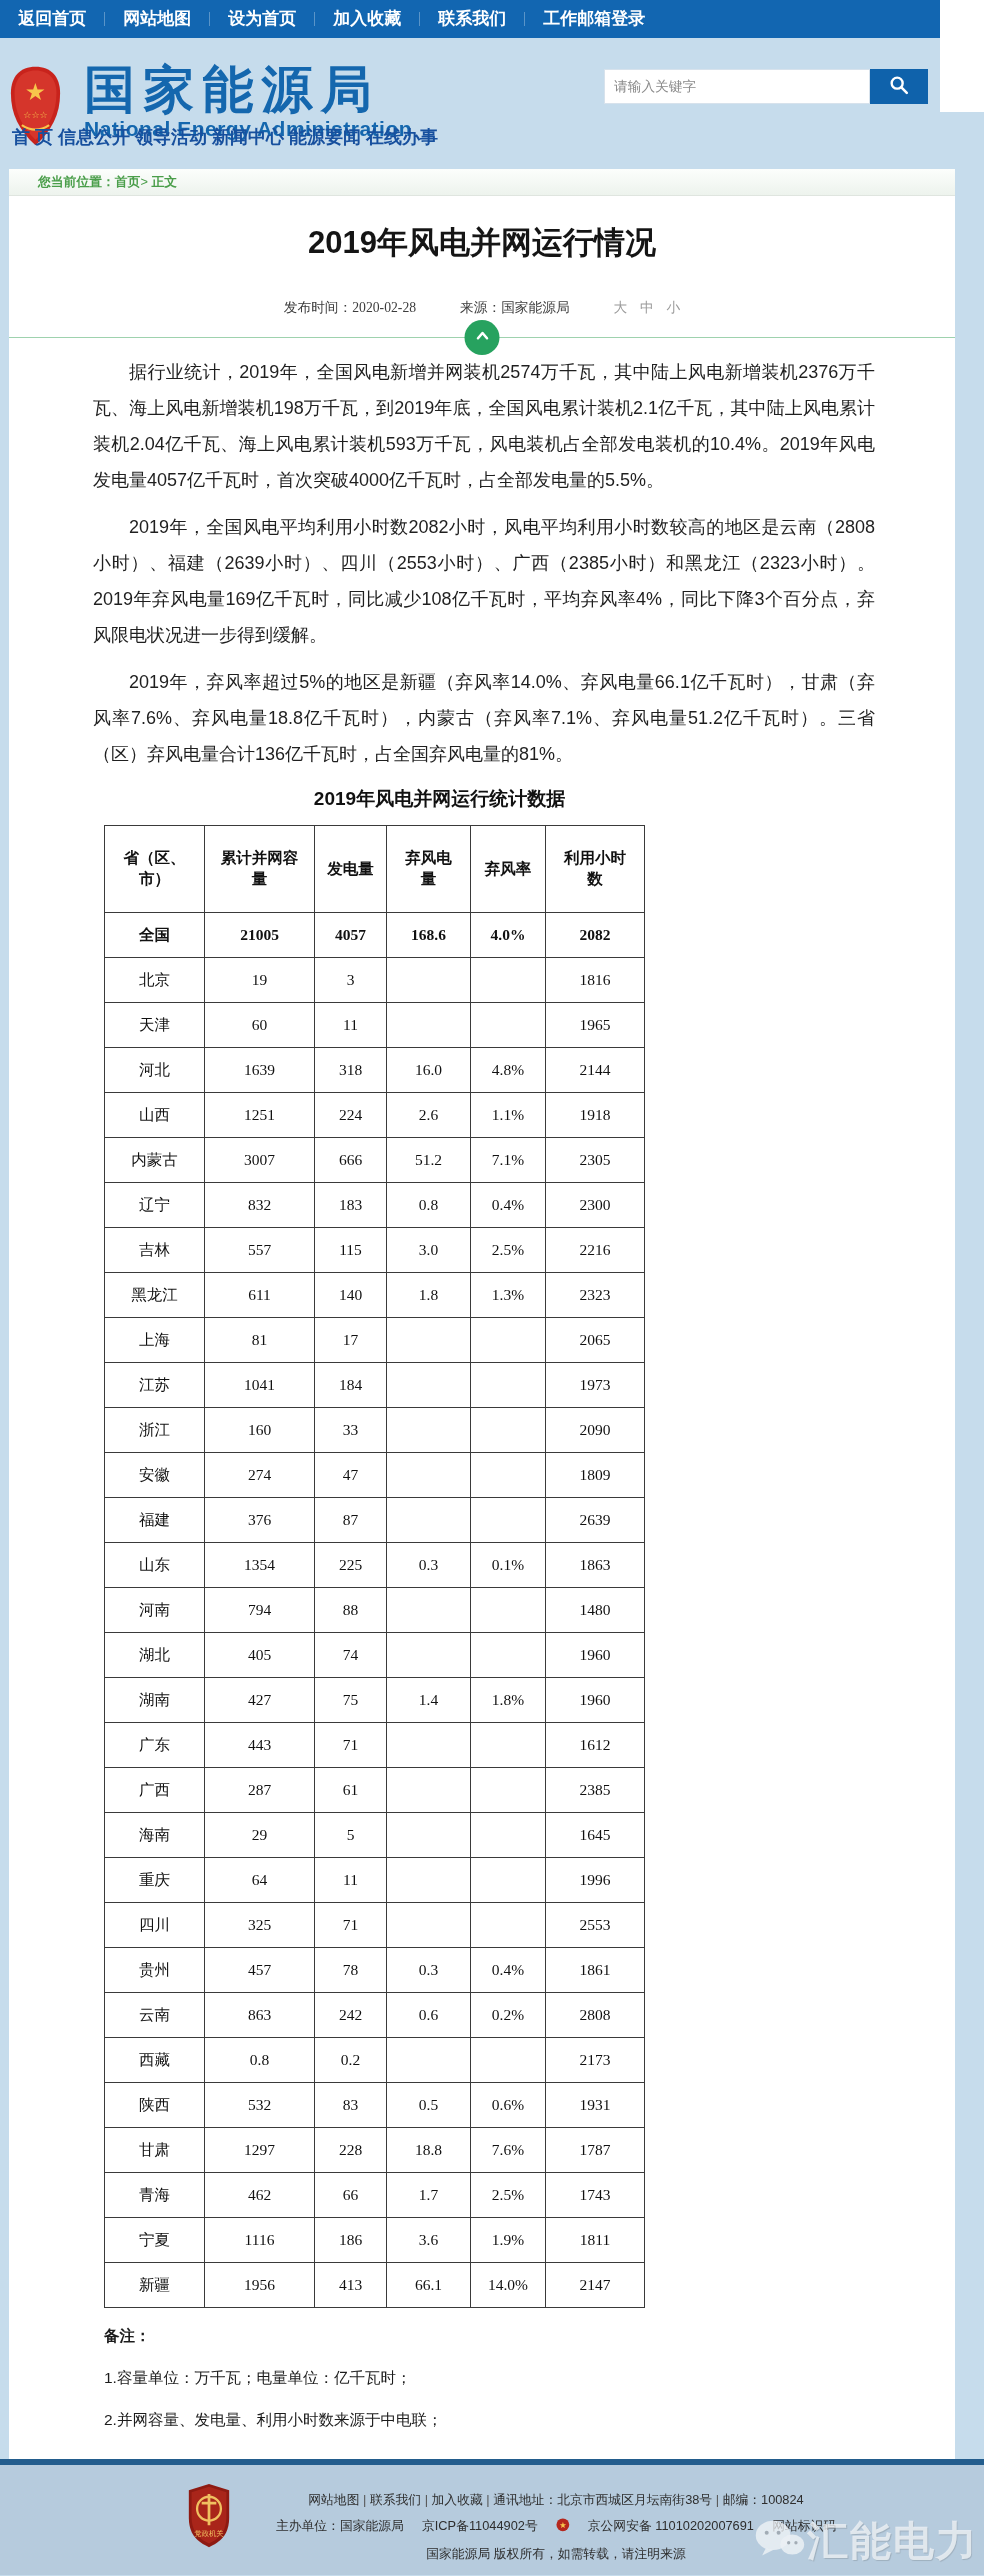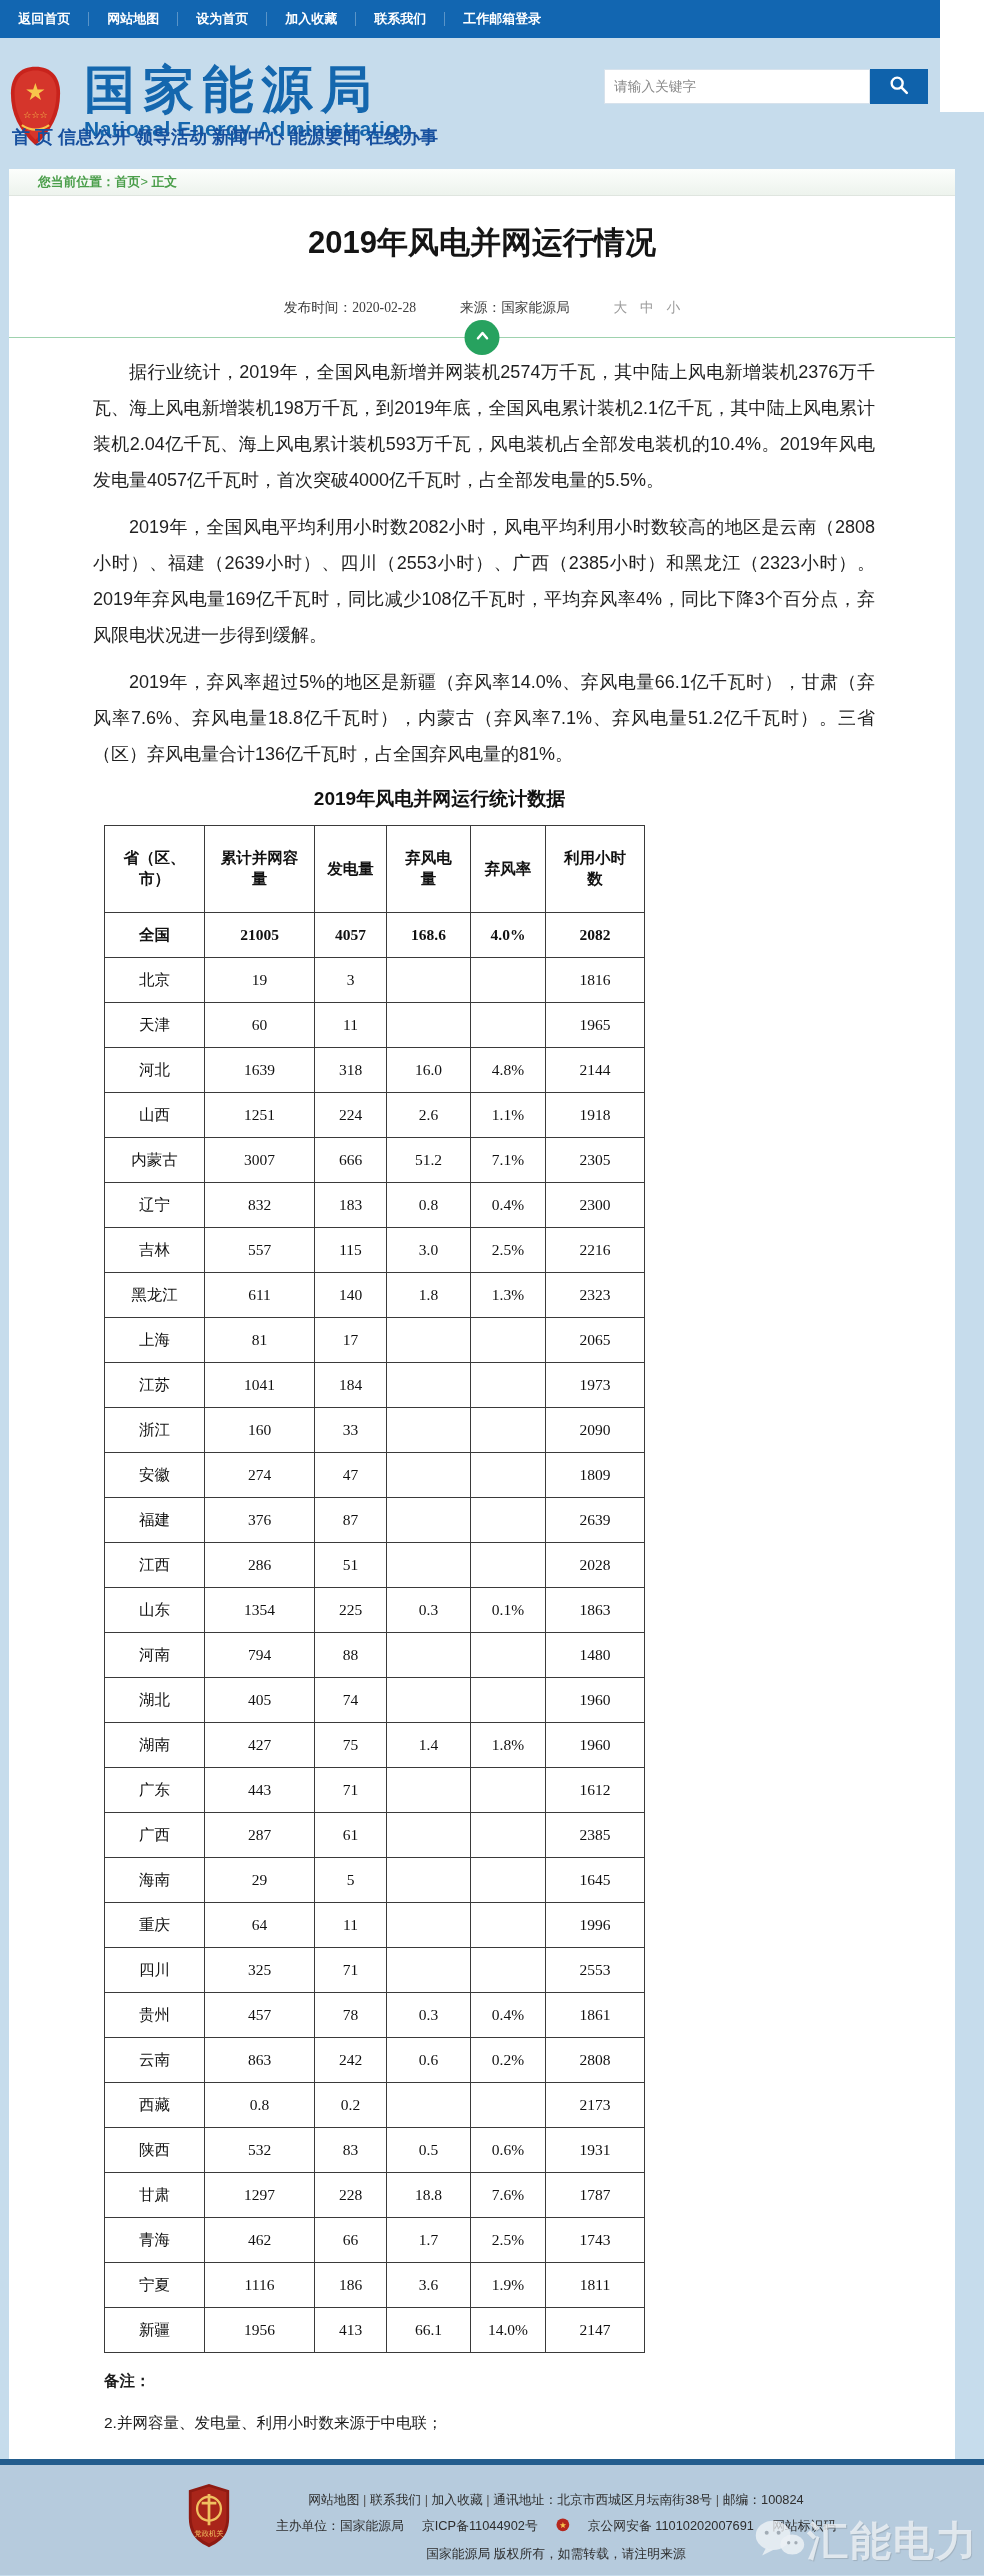--- a/index.html
+++ b/index.html
@@ -9,21 +9,21 @@
     background:#c6dcec;
     font-family:"Liberation Sans", sans-serif;
     color:#222;
   }
   
   .topbar {
     height:38px; background:#1266b1; display:flex; align-items:center;
     padding-left:12.8px; color:#fff;
   }
   .topbar a {
-    color:#fff; text-decoration:none; font-size:13px; font-weight:bold;
+    color:#fff; text-decoration:none; font-size:17px; font-weight:bold;
     padding:0 18px; border-right:0.9px solid rgba(255,255,255,.30); line-height:14.6px;
   }
   .topbar a:first-child { padding-left:5.5px; }
   .topbar a:last-child { border-right:none; }
   .corner-white { position:absolute; top:0; right:0; width:44px; height:112px; background:#fff; z-index:5; }
   
   .header { position:relative; height:131px; background:#c6dcec; }
   .emblem { position:absolute; left:9px; top:27px; }
   .brand { position:absolute; left:84px; top:24px; }
   .brand .cn { font-size:51px; font-weight:bold; color:#1467ae; letter-spacing:8.2px; line-height:55px; }
@@ -324,28 +324,20 @@
 
     <tr>
       <td>福建</td>
       <td>376</td>
       <td>87</td>
       <td></td>
       <td></td>
       <td>2639</td>
     </tr>
 
-    <tr>
-      <td>江西</td>
-      <td>286</td>
-      <td>51</td>
-      <td></td>
-      <td></td>
-      <td>2028</td>
-    </tr>
 
     <tr>
       <td>山东</td>
       <td>1354</td>
       <td>225</td>
       <td>0.3</td>
       <td>0.1%</td>
       <td>1863</td>
     </tr>
 
@@ -490,20 +482,21 @@
       <td>413</td>
       <td>66.1</td>
       <td>14.0%</td>
       <td>2147</td>
     </tr>
   </tbody>
   </table>
 
   <div class="notes">
     <p class="nlabel">备注：</p>
+    <p class="note">1.容量单位：万千瓦；电量单位：亿千瓦时；</p>
     <p class="note">2.并网容量、发电量、利用小时数来源于中电联；</p>
 
   </div>
 
 </div>
 
 <div class="footer-line"></div>
 <div class="footer">
   <div class="fbadge">
     <svg width="44" height="66" viewBox="0 0 48 72">

